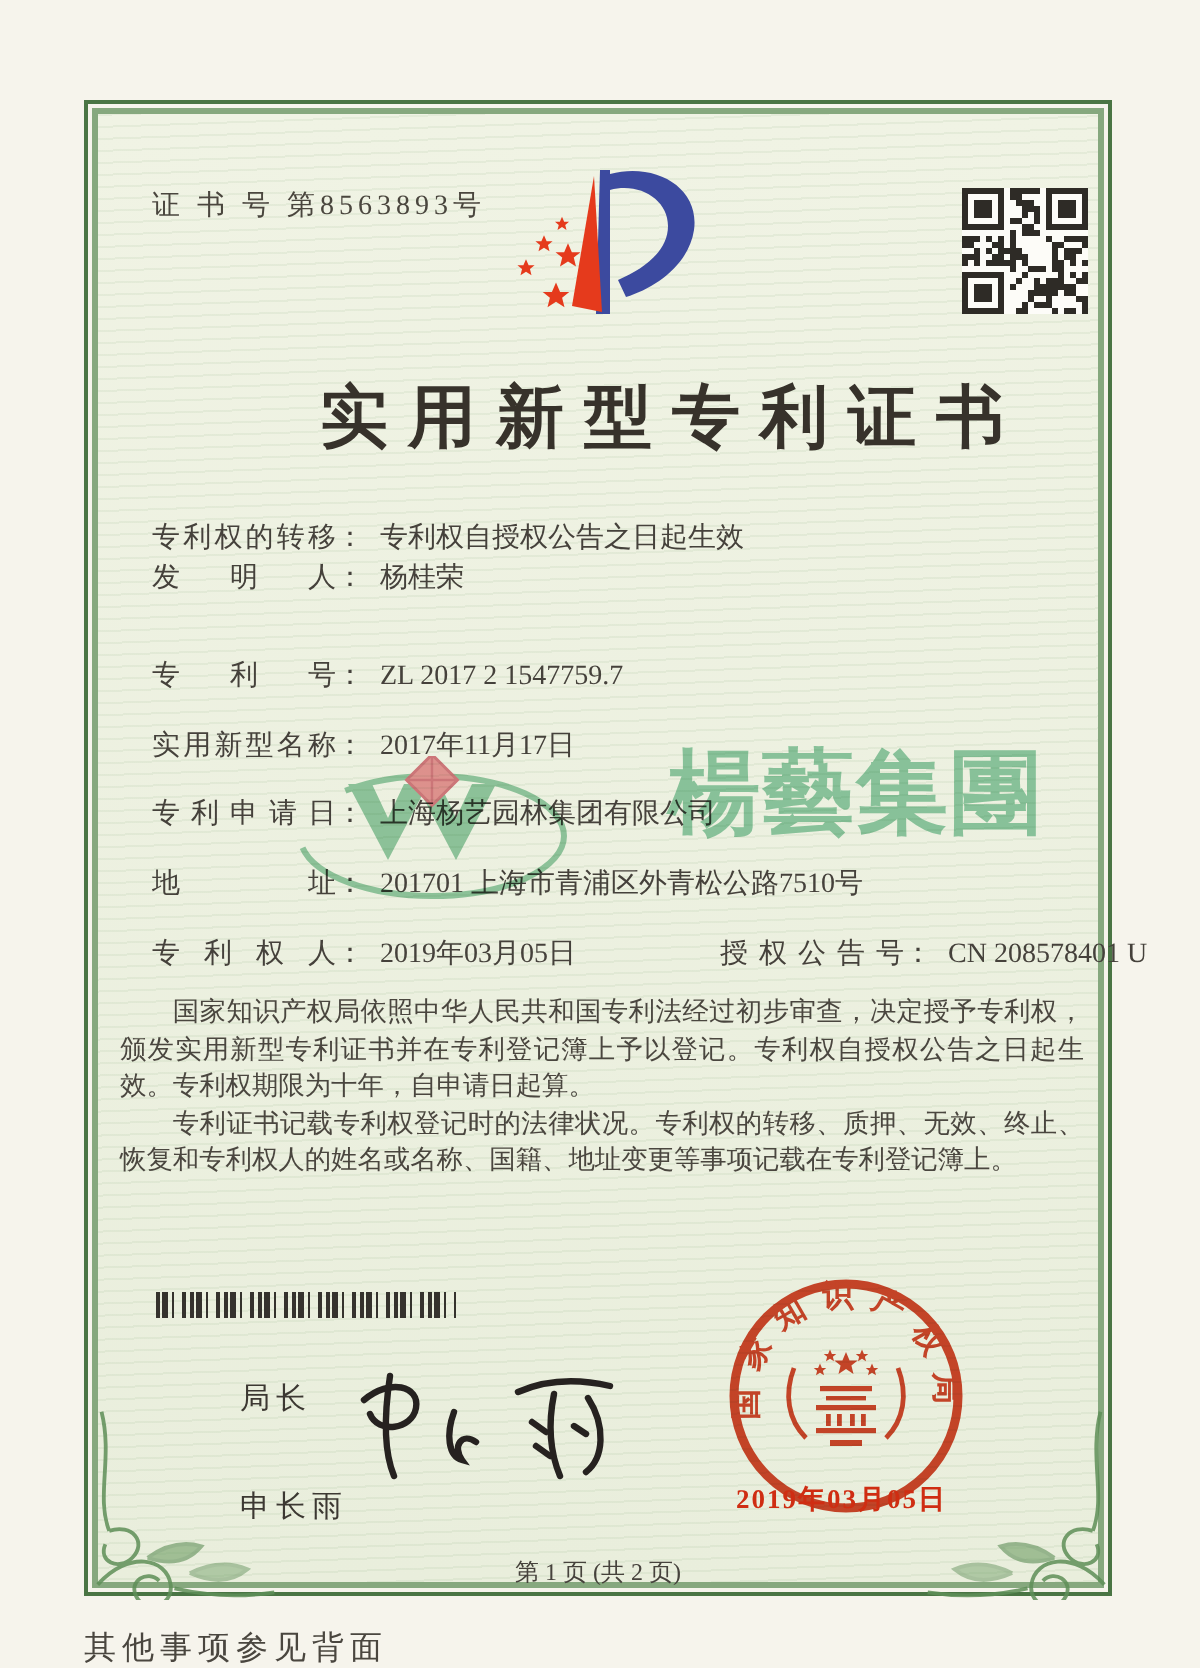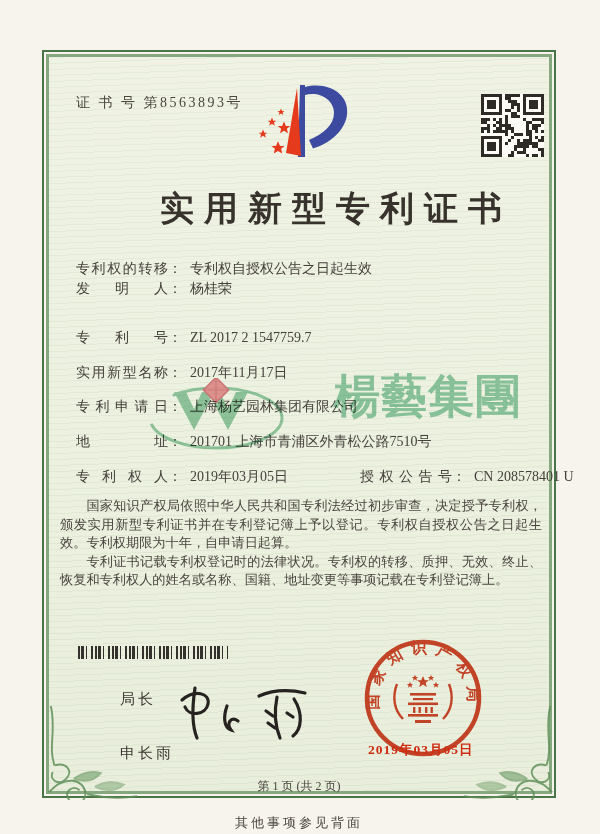--- a/index.html
+++ b/index.html
@@ -36,21 +36,21 @@
     left:78px;top:646px;width:150px;height:13px;
     background:repeating-linear-gradient(90deg,
       #35322d 0 2px, transparent 2px 3px,
       #35322d 3px 6px, transparent 6px 8px,
       #35322d 8px 9px, transparent 9px 13px,
       #35322d 13px 15px, transparent 15px 17px);
   }
   .signer{left:76px;font-size:15px;letter-spacing:3px;color:#3c3832;margin-left:44px;}
   .seal-date{left:368px;top:741px;font-size:13.5px;font-weight:bold;color:#cf2d12;letter-spacing:1px;z-index:7;}
   .page-info{left:42px;top:778px;width:514px;text-align:center;font-size:12px;color:#46423c;}
-  .back-note{left:42px;top:814px;width:514px;text-align:center;font-size:13px;letter-spacing:3px;color:#4a463f;}
+  .back-note{left:42px;top:814px;width:514px;text-align:left;font-size:16px;letter-spacing:3px;color:#4a463f;}
   .watermark{
     left:283px;top:374px;width:290px;
     font-size:46px;font-weight:bold;letter-spacing:1px;line-height:1;
     color:#7fc5a0;opacity:.85;mix-blend-mode:multiply;z-index:4;white-space:nowrap;
     font-family:"Liberation Serif","DejaVu Serif",serif;
     text-align:center;
   }
   .wm-logo{left:146px;top:378px;z-index:4;mix-blend-mode:multiply;opacity:.9;}
   .seal-wrap{left:361px;top:636px;width:124px;height:124px;z-index:6;opacity:.93;mix-blend-mode:multiply;}
   .flourish{z-index:5;}

